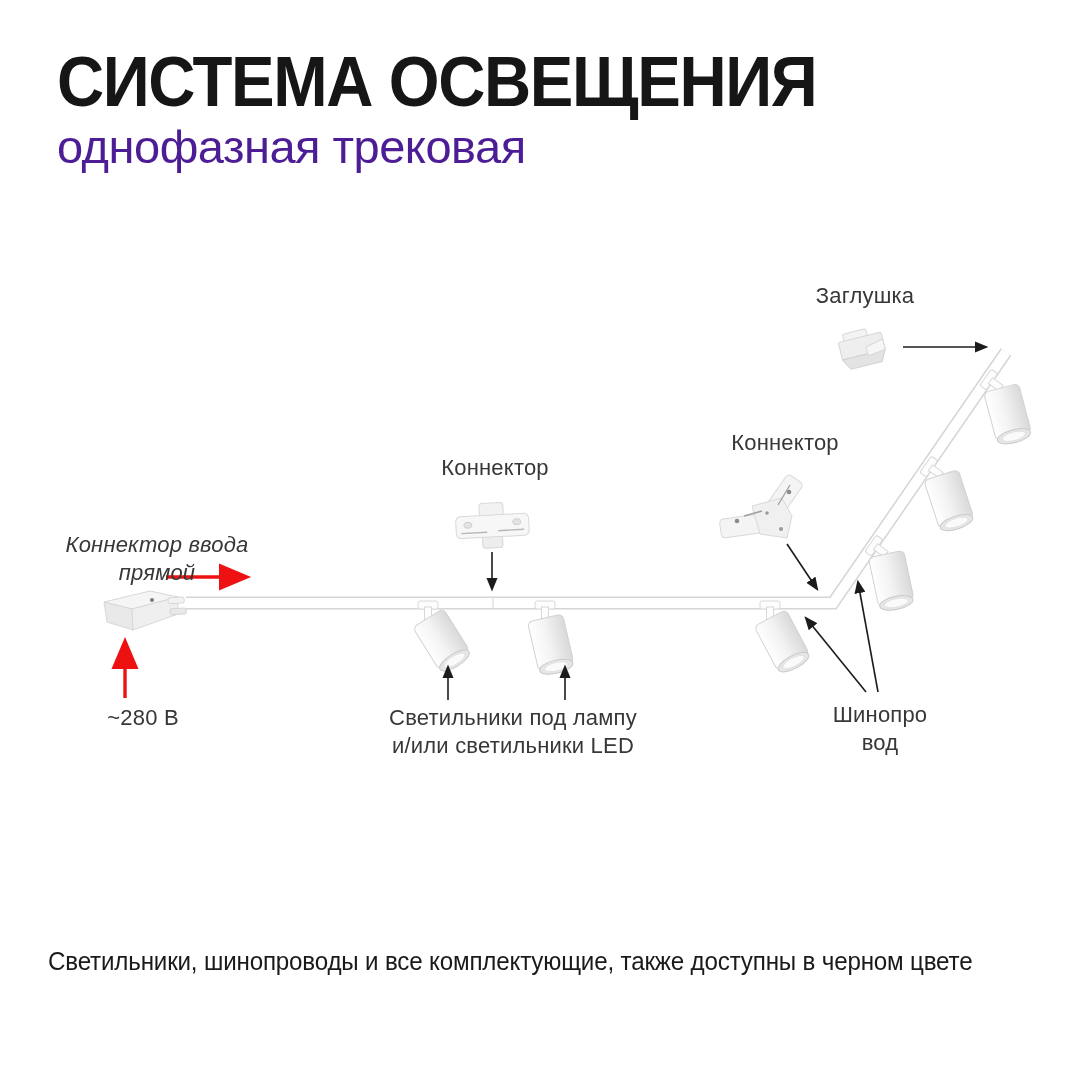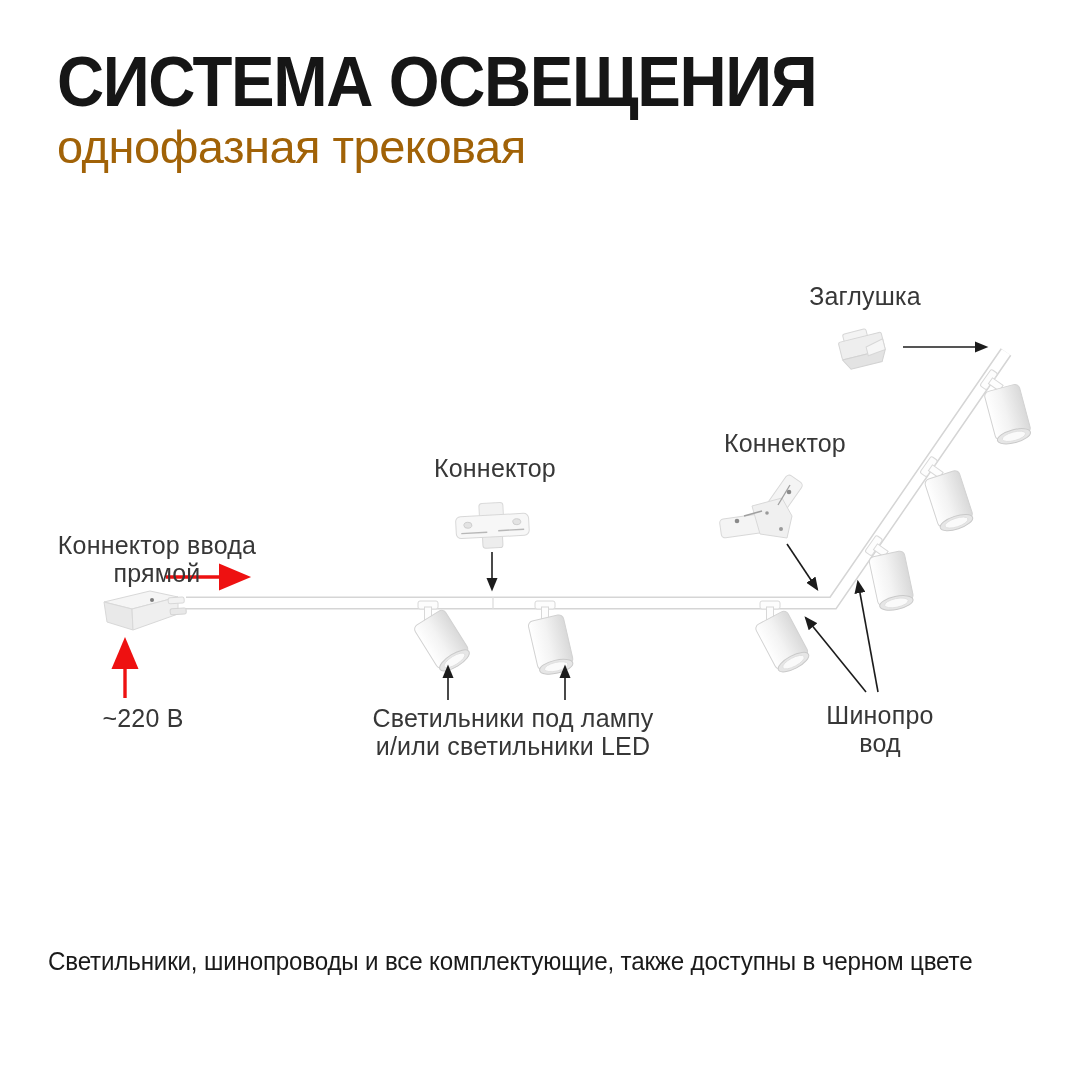--- a/index.html
+++ b/index.html
@@ -8,26 +8,26 @@
     font-family:"Liberation Sans",sans-serif;overflow:hidden;
   }
   .title{
     position:absolute;left:57px;top:46px;margin:0;
     font-size:71px;font-weight:700;color:#161616;letter-spacing:-1.5px;
     line-height:1.0;white-space:nowrap;
     transform:scaleX(0.92);transform-origin:left top;
   }
   .subtitle{
     position:absolute;left:57px;top:122px;margin:0;
-    font-size:47px;font-weight:400;color:#a16207;letter-spacing:-0.5px;
+    font-size:47px;font-weight:400;color:#4c1d95;letter-spacing:-0.5px;
     line-height:1.05;white-space:nowrap;
   }
   .dlabel{
     position:absolute;text-align:center;color:#373737;
-    font-size:25px;line-height:28px;letter-spacing:0.2px;
+    font-size:22px;line-height:28px;letter-spacing:0.2px;
   }
   .dlabel span{display:block;}
   .footer-note{
     position:absolute;left:48px;top:946px;
     font-size:26px;color:#1a1a1a;white-space:nowrap;
     transform:scaleX(0.93);transform-origin:left top;letter-spacing:-0.2px;
   }
   svg.diagram{position:absolute;left:0;top:0;}
 </style>
 </head>
@@ -165,27 +165,27 @@
   </div>
 
   <div class="dlabel" style="left:700px;top:429px;width:170px;">
     <span>Коннектор</span>
   </div>
 
   <div class="dlabel" style="left:410px;top:454px;width:170px;">
     <span>Коннектор</span>
   </div>
 
-  <div class="dlabel" style="left:52px;top:531px;width:210px;">
+  <div class="dlabel" style="left:52px;top:531px;width:210px;font-style:italic;">
     <span>Коннектор ввода</span>
     <span>прямой</span>
   </div>
 
   <div class="dlabel" style="left:73px;top:704px;width:140px;">
-    <span>~220 В</span>
+    <span>~280 В</span>
   </div>
 
   <div class="dlabel" style="left:343px;top:704px;width:340px;">
     <span>Светильники под лампу</span>
     <span>и/или светильники LED</span>
   </div>
 
   <div class="dlabel" style="left:810px;top:701px;width:140px;">
     <span>Шинопро</span>
     <span>вод</span>

